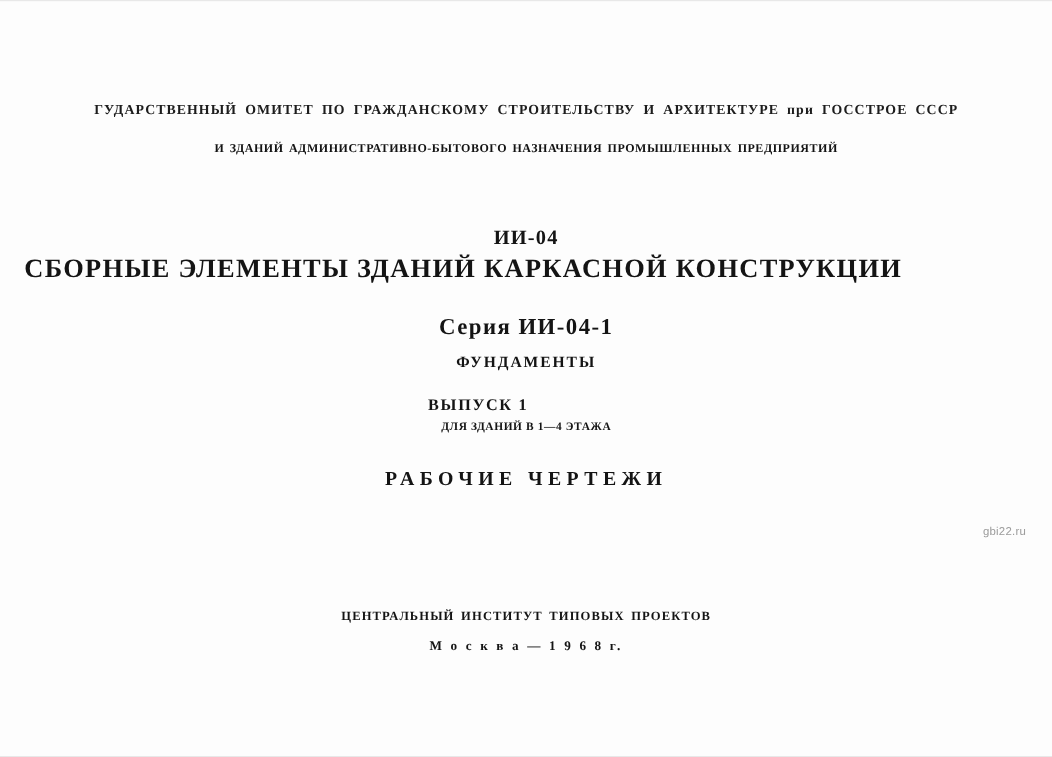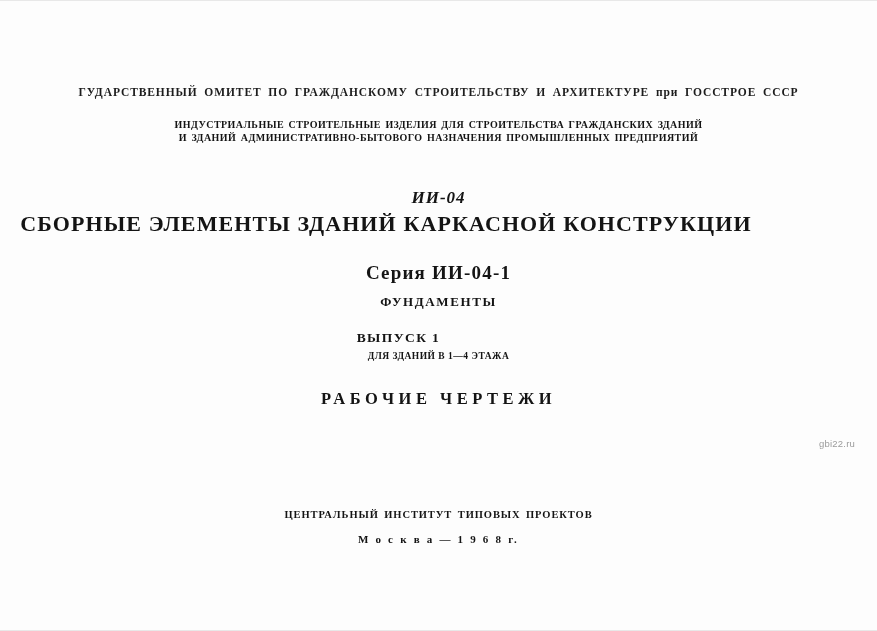--- a/index.html
+++ b/index.html
@@ -77,21 +77,20 @@
     line-height: 13px;
   }
 
   .code {
     position: absolute;
     top: 188px;
     left: 0;
     width: 877px;
     font-size: 17px;
     letter-spacing: 1px;
-    font-style: italic;
   }
   .main-title {
     position: absolute;
     top: 211px;
     left: 0;
     width: 772px;
     font-size: 22px;
     letter-spacing: 1.1px;
   }
 
@@ -176,21 +175,20 @@
 
   <div class="scan-border-top"></div>
   <div class="scan-border-bottom"></div>
 
   <div class="content">
 
     <div class="line authority">ГУДАРСТВЕННЫЙ   ОМИТЕТ ПО ГРАЖДАНСКОМУ СТРОИТЕЛЬСТВУ И АРХИТЕКТУРЕ при ГОССТРОЕ СССР</div>
 
     <div class="series-group">
       <div class="line series-line-2">
-        <div>ИНДУСТРИАЛЬНЫЕ СТРОИТЕЛЬНЫЕ ИЗДЕЛИЯ ДЛЯ СТРОИТЕЛЬСТВА ГРАЖДАНСКИХ ЗДАНИЙ</div>
         <div>И ЗДАНИЙ АДМИНИСТРАТИВНО-БЫТОВОГО НАЗНАЧЕНИЯ ПРОМЫШЛЕННЫХ ПРЕДПРИЯТИЙ</div>
       </div>
     </div>
 
     <div class="line code">ИИ-04</div>
 
     <div class="line main-title">СБОРНЫЕ ЭЛЕМЕНТЫ ЗДАНИЙ КАРКАСНОЙ КОНСТРУКЦИИ</div>
 
     <div class="line series-no">Серия ИИ-04-1</div>
 

